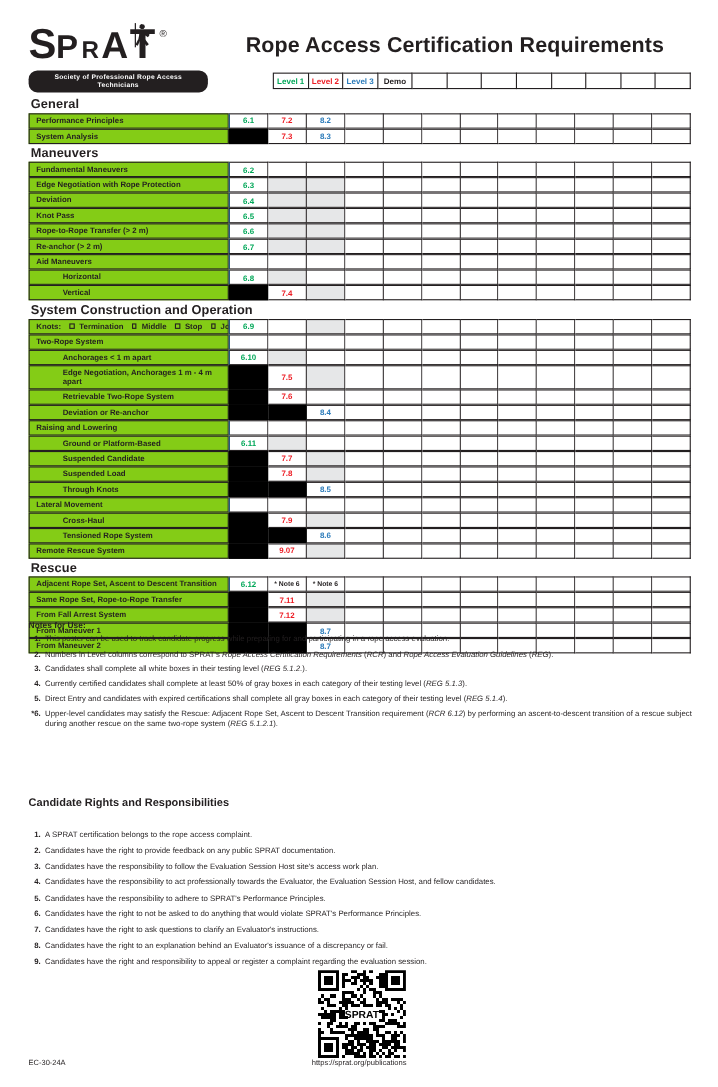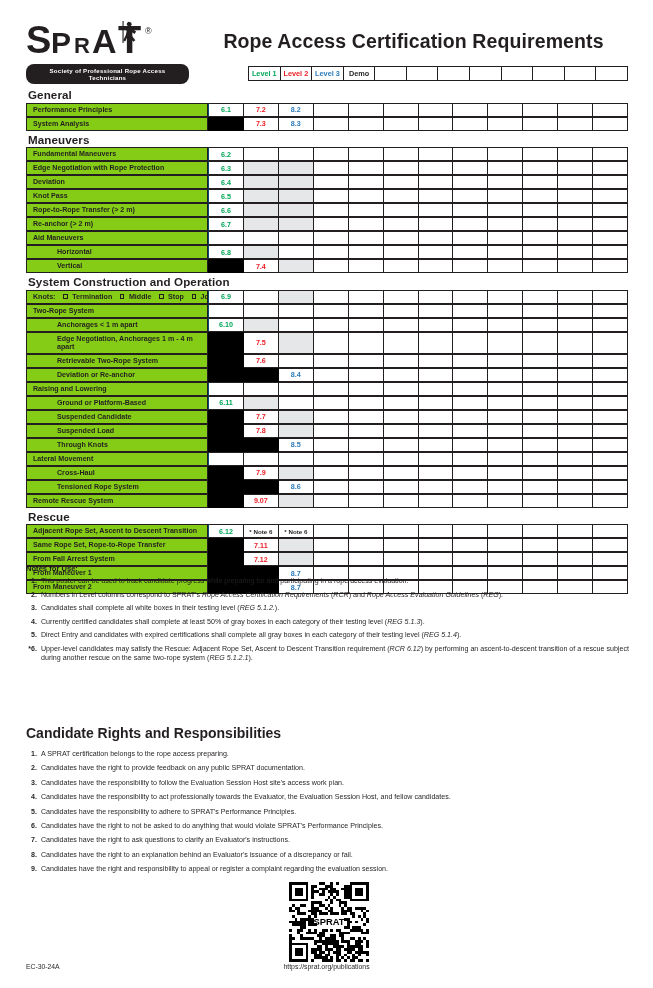--- a/index.html
+++ b/index.html
@@ -89,21 +89,21 @@
 
   
   .notes { position:absolute; left:26px; width:604px; }
   .notes-title { font-size:7.6px; font-weight:bold; margin-bottom:4px; }
   .note { display:flex; font-size:7.1px; line-height:1.32; margin-bottom:4.2px; }
   .note .num { width:15px; flex:0 0 15px; text-align:right; font-weight:bold; padding-right:4px; }
   .note .txt { flex:1; }
   .note .txt i { font-style:italic; }
 
   .rights { position:absolute; left:26px; width:604px; }
-  .rights-title { font-size:14px; font-weight:bold; margin-bottom:9px; }
+  .rights-title { font-size:10px; font-weight:bold; margin-bottom:19px; }
   .right-item { display:flex; font-size:7.1px; line-height:1.3; margin-bottom:5.2px; }
   .right-item .num { width:15px; flex:0 0 15px; text-align:right; font-weight:bold; padding-right:4px; }
 
   
   .qr-wrap { position:absolute; left:289px; top:882px; width:80px; height:80px; }
   .qr { width:80px; height:80px; display:block; }
   .footer-code { position:absolute; left:26px; top:963px; font-size:6.8px; }
   .footer-url { position:absolute; left:0; top:963px; width:653px; text-align:center; font-size:6.9px; }
 </style>
 </head>
@@ -810,21 +810,21 @@
           <div class="txt">Upper-level candidates may satisfy the Rescue: Adjacent Rope Set, Ascent to Descent Transition requirement (<i>RCR 6.12</i>) by performing an ascent-to-descent transition of a rescue subject during another rescue on the same two-rope system (<i>REG 5.1.2.1</i>).</div>
         </div>
       </div>
   </div>
 
   <div class="rights" style="top:725px;">
     <div class="rights-title">Candidate Rights and Responsibilities</div>
     <div id="rights-list">
         <div class="right-item">
           <div class="num">1.</div>
-          <div class="txt">A SPRAT certification belongs to the rope access preparing.</div>
+          <div class="txt">A SPRAT certification belongs to the rope access complaint.</div>
         </div>
         <div class="right-item">
           <div class="num">2.</div>
           <div class="txt">Candidates have the right to provide feedback on any public SPRAT documentation.</div>
         </div>
         <div class="right-item">
           <div class="num">3.</div>
           <div class="txt">Candidates have the responsibility to follow the Evaluation Session Host site's access work plan.</div>
         </div>
         <div class="right-item">

